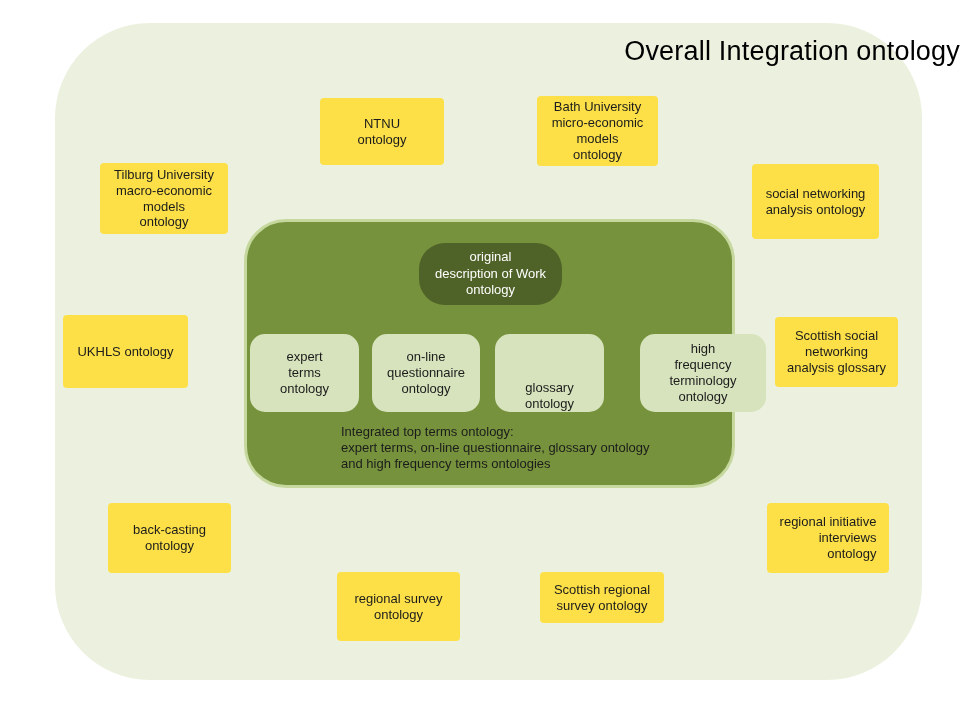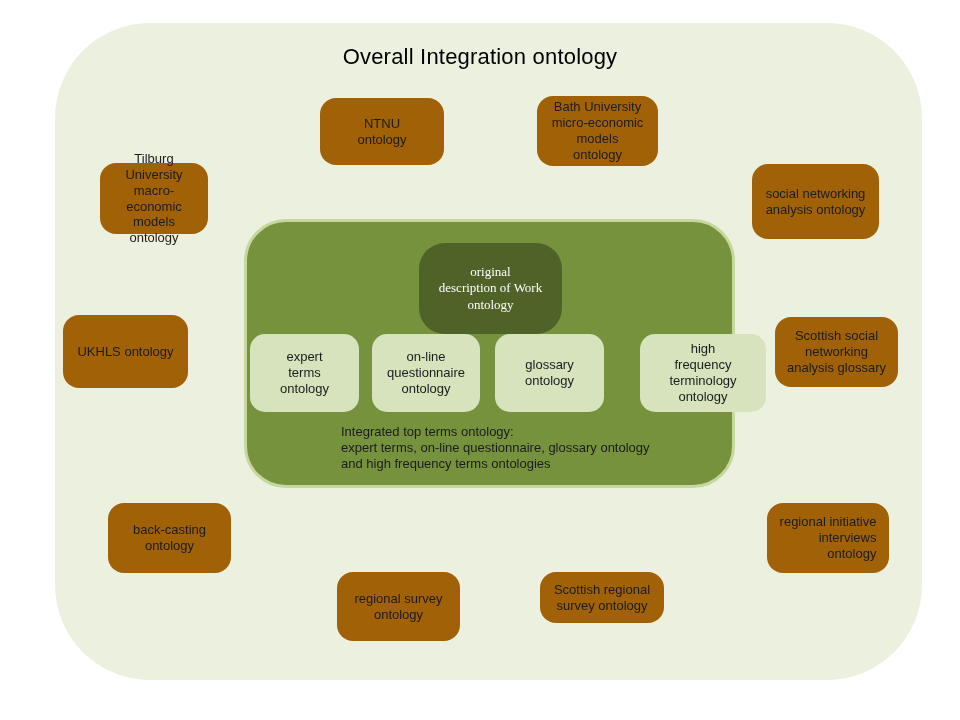--- a/index.html
+++ b/index.html
@@ -16,32 +16,32 @@
   .slide-bg {
     position: absolute;
     left: 55px; top: 23px;
     width: 867px; height: 657px;
     background: #ebf1de;
     border-radius: 95px;
   }
 
   .title {
     position: absolute;
-    left: 0; top: 44px;
+    left: 0; top: 36px;
     width: 960px;
-    text-align: center;
-    font-size: 22px;
+    text-align: right;
+    font-size: 27px;
     letter-spacing: 0.2px;
     color: #000000;
   }
 
   .pnode {
     position: absolute;
-    background: #a16207;
-    border-radius: 16px;
+    background: #fde047;
+    border-radius: 4px;
     display: flex;
     align-items: center;
     justify-content: center;
     text-align: center;
     font-size: 13px;
     line-height: 1.22;
     padding: 4px 6px;
     box-sizing: border-box;
   }
 
@@ -51,50 +51,49 @@
     width: 491px; height: 269px;
     background: #76923c;
     border: 3px solid #c6d89e;
     border-radius: 42px;
     box-sizing: border-box;
   }
 
   .dark-node {
     position: absolute;
     left: 419px; top: 243px;
-    width: 143px; height: 91px;
+    width: 143px; height: 62px;
     background: #4f6228;
     border-radius: 26px;
     display: flex;
     align-items: center;
     justify-content: center;
     text-align: center;
     color: #ffffff;
     font-size: 13px;
     line-height: 1.28;
-    font-family: Liberation Serif, serif;
   }
 
   .inner-node {
     position: absolute;
     top: 334px;
     height: 78px;
     background: #d6e3bc;
     border-radius: 15px;
     display: flex;
     align-items: center;
     justify-content: center;
     text-align: center;
     font-size: 13px;
     line-height: 1.22;
     box-sizing: border-box;
   }
   .inner-1 { left: 250px; width: 109px; }
   .inner-2 { left: 372px; width: 108px; }
-  .inner-3 { left: 495px; width: 109px; }
+  .inner-3 { left: 495px; width: 109px; align-items: flex-end; }
   .inner-4 { left: 640px; width: 126px; }
 
   .caption {
     position: absolute;
     left: 341px; top: 424px;
     width: 380px;
     font-size: 13px;
     line-height: 1.24;
     text-align: left;
     color: #1c1c1c;
@@ -115,21 +114,21 @@
     <span class="label">NTNU
 ontology</span>
   </div>
   <div class="pnode" style="left:537px; top:96px; width:121px; height:70px;">
     <span class="label">Bath University
 micro-economic
 models
 ontology</span>
   </div>
 
-  <div class="pnode" style="left:100px; top:163px; width:108px; height:71px;justify-content:flex-end;">
+  <div class="pnode" style="left:100px; top:163px; width:128px; height:71px;">
     <span class="label">Tilburg University
 macro-economic
 models
 ontology</span>
   </div>
   <div class="pnode" style="left:752px; top:164px; width:127px; height:75px;">
     <span class="label">social networking
 analysis ontology</span>
   </div>
 

